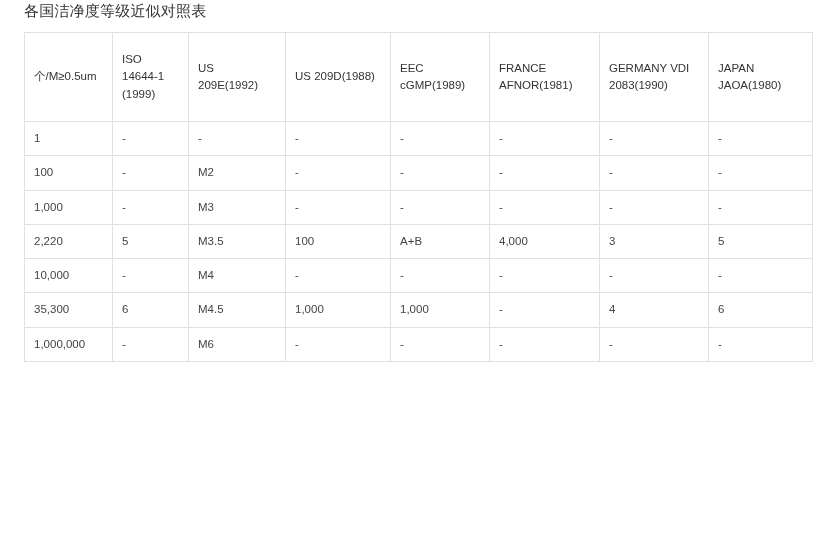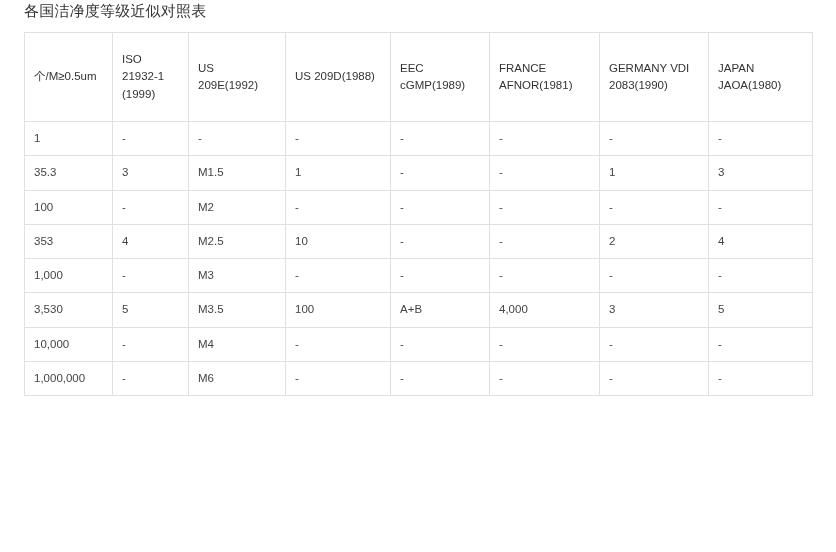--- a/index.html
+++ b/index.html
@@ -86,101 +86,91 @@
           <col class="c2">
           <col class="c3">
         <col class="c4">
           <col class="c5">
           <col class="c6">
           <col class="c7">
       </colgroup>
       <thead>
         <tr>
           <th>个/M≥0.5um</th>
-          <th>ISO 21932-1 (1999)</th>
+          <th>ISO 14644-1 (1999)</th>
           <th>US 209E(1992)</th>
           <th>US 209D(1988)</th>
           <th>EEC cGMP(1989)</th>
           <th>FRANCE AFNOR(1981)</th>
           <th>GERMANY VDI 2083(1990)</th>
           <th>JAPAN JAOA(1980)</th>
         </tr>
       </thead>
       <tbody>
         <tr>
           <td>1</td>
           <td>-</td>
           <td>-</td>
           <td>-</td>
           <td>-</td>
           <td>-</td>
           <td>-</td>
           <td>-</td>
         </tr>
         <tr>
-          <td>35.3</td>
-          <td>3</td>
-          <td>M1.5</td>
-          <td>1</td>
-          <td>-</td>
-          <td>-</td>
-          <td>1</td>
-          <td>3</td>
-        </tr>
-        <tr>
           <td>100</td>
           <td>-</td>
           <td>M2</td>
           <td>-</td>
           <td>-</td>
           <td>-</td>
           <td>-</td>
           <td>-</td>
-        </tr>
-        <tr>
-          <td>353</td>
-          <td>4</td>
-          <td>M2.5</td>
-          <td>10</td>
-          <td>-</td>
-          <td>-</td>
-          <td>2</td>
-          <td>4</td>
         </tr>
         <tr>
           <td>1,000</td>
           <td>-</td>
           <td>M3</td>
           <td>-</td>
           <td>-</td>
           <td>-</td>
           <td>-</td>
           <td>-</td>
         </tr>
         <tr>
-          <td>3,530</td>
+          <td>2,220</td>
           <td>5</td>
           <td>M3.5</td>
           <td>100</td>
           <td>A+B</td>
           <td>4,000</td>
           <td>3</td>
           <td>5</td>
         </tr>
         <tr>
           <td>10,000</td>
           <td>-</td>
           <td>M4</td>
           <td>-</td>
           <td>-</td>
           <td>-</td>
           <td>-</td>
           <td>-</td>
         </tr>
         <tr>
+          <td>35,300</td>
+          <td>6</td>
+          <td>M4.5</td>
+          <td>1,000</td>
+          <td>1,000</td>
+          <td>-</td>
+          <td>4</td>
+          <td>6</td>
+        </tr>
+        <tr>
           <td>1,000,000</td>
           <td>-</td>
           <td>M6</td>
           <td>-</td>
           <td>-</td>
           <td>-</td>
           <td>-</td>
           <td>-</td>
         </tr>
 

